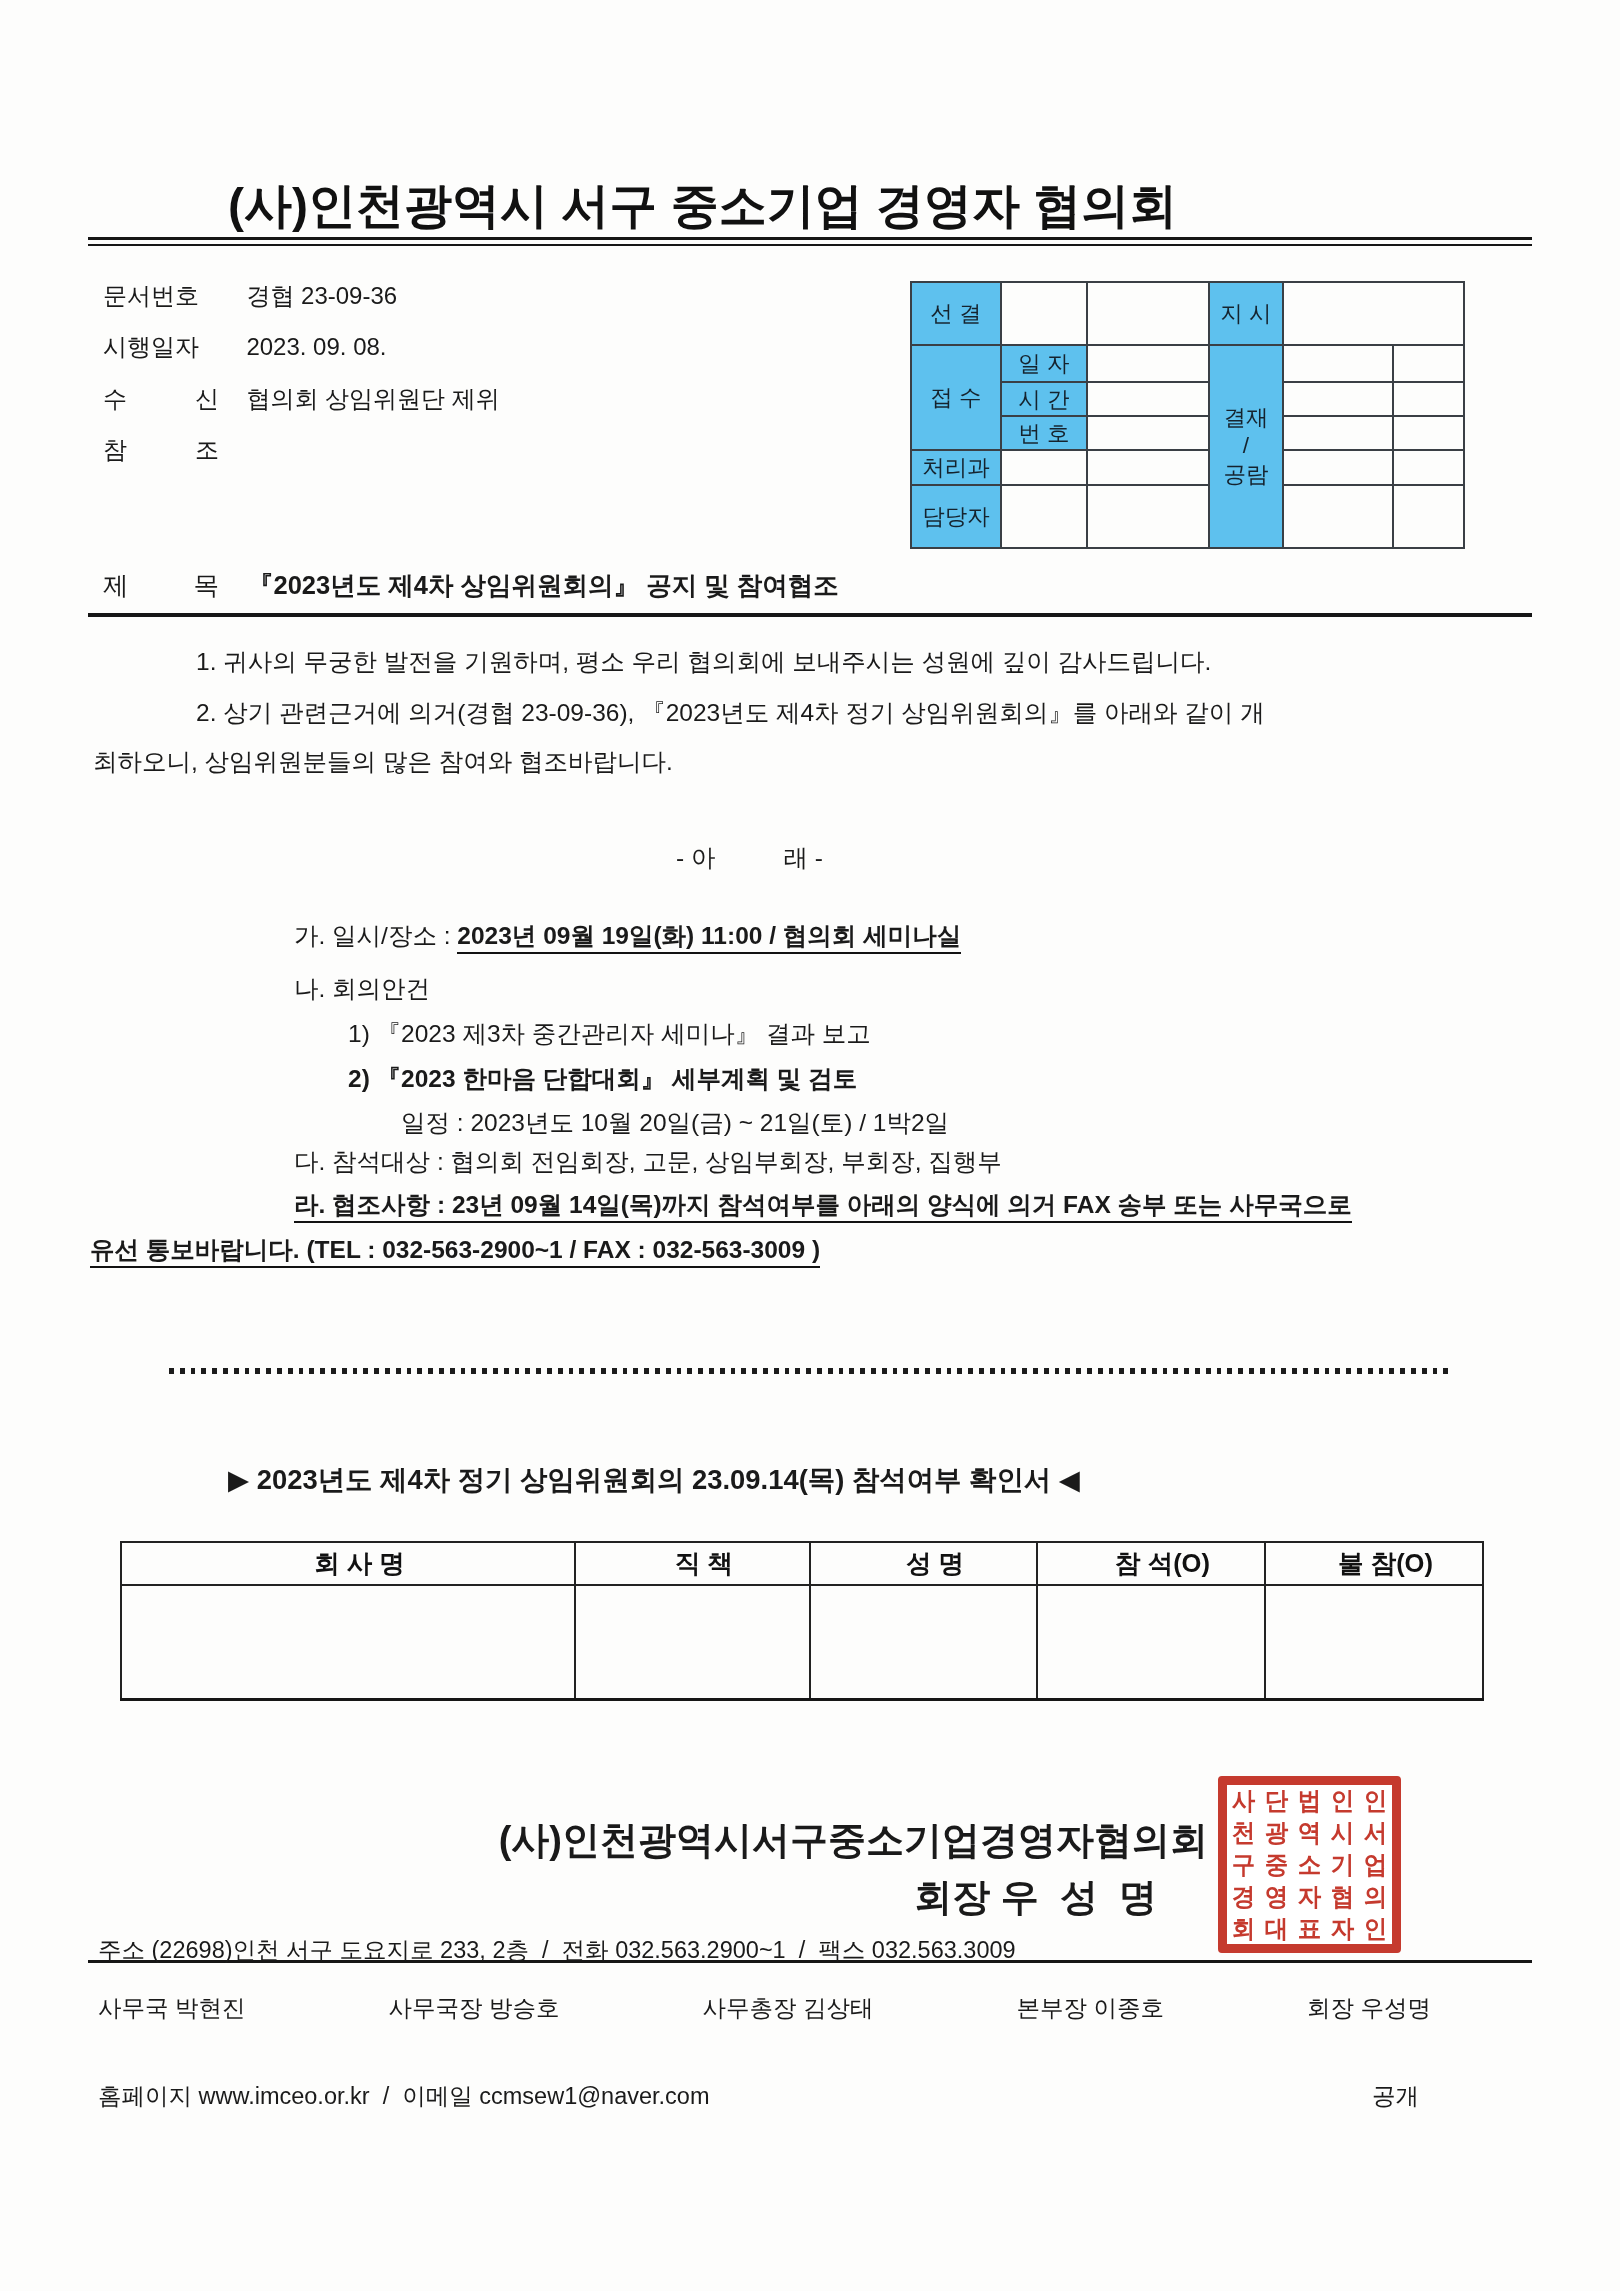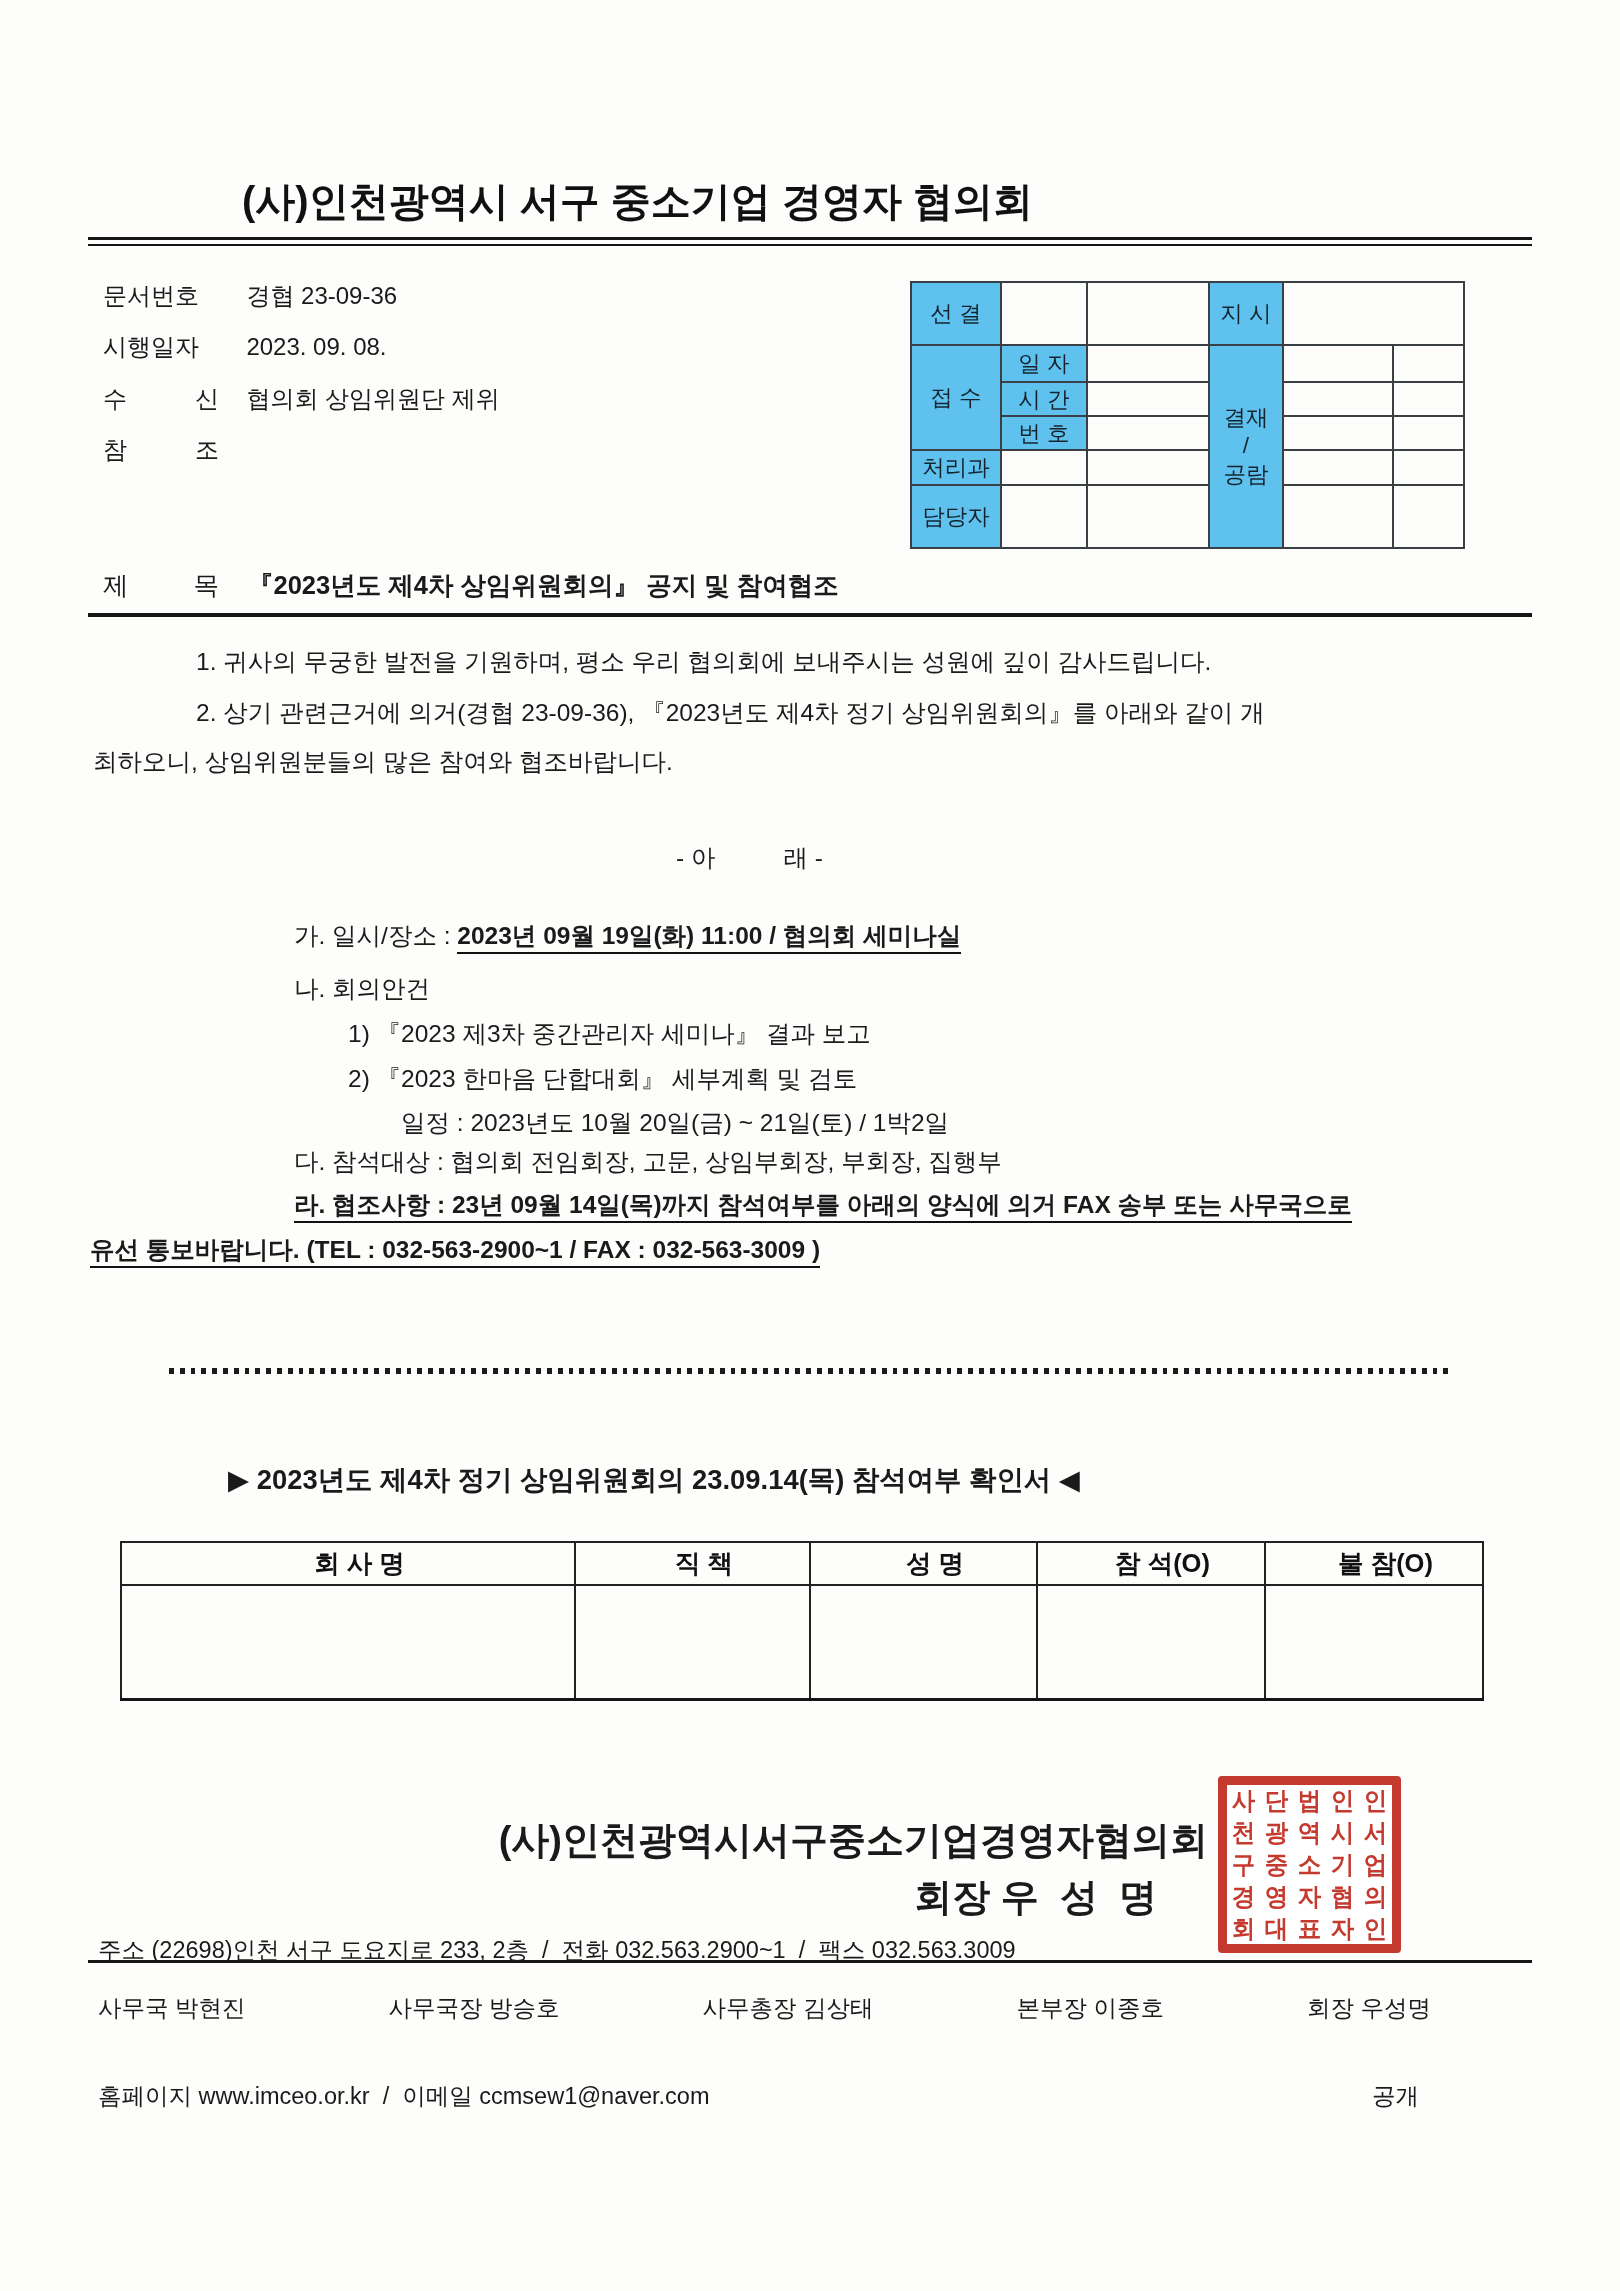--- a/index.html
+++ b/index.html
@@ -4,21 +4,21 @@
 <style>
   html,body{margin:0;padding:0;background:#e8e8e8;}
   .page{
     position:relative; width:1620px; height:2292px; background:#fdfdfc;
     font-family:"Liberation Sans","DejaVu Sans",sans-serif; color:#1a1a1a;
     overflow:hidden; margin:0 auto;
   }
   .abs{position:absolute;}
   
   .org-title{
-    left:242px; top:174px; font-size:40px; font-weight:800; letter-spacing:0px;
+    left:228px; top:174px; font-size:48px; font-weight:800; letter-spacing:0px;
     color:#111; white-space:nowrap;
   }
   .double-rule{
     left:88px; top:237px; width:1444px; height:3.9px;
     border-top:3.9px solid #161616; border-bottom:2px solid #161616;
   }
   
   .info-row{font-size:24px; white-space:nowrap;}
   .info-label{display:inline-block; width:116px; text-align:justify; text-align-last:justify; margin-right:27.4px;}
   
@@ -152,21 +152,21 @@
   <div class="abs body-line" style="left:196px; top:645px;">1. 귀사의 무궁한 발전을 기원하며, 평소 우리 협의회에 보내주시는 성원에 깊이 감사드립니다.</div>
   <div class="abs body-line" style="left:196px; top:696px;">2. 상기 관련근거에 의거(경협 23-09-36), 『2023년도 제4차 정기 상임위원회의』를 아래와 같이 개</div>
   <div class="abs body-line" style="left:93px; top:745px;">최하오니, 상임위원분들의 많은 참여와 협조바랍니다.</div>
   <div class="abs body-line" style="left:676px; top:841px; white-space:pre;">- 아          래 -</div>
 
   <div class="abs body-line" style="left:294px; top:919px;">
     <span>가. 일시/장소 : </span><span class="bold-ul">2023년 09월 19일(화) 11:00 / 협의회 세미나실</span>
   </div>
   <div class="abs body-line" style="left:294px; top:972px;">나. 회의안건</div>
   <div class="abs body-line" style="left:348px; top:1017px;">1) 『2023 제3차 중간관리자 세미나』 결과 보고</div>
-  <div class="abs body-line" style="left:348px; top:1062px;">2) 『2023 한마음 단합대회』 세부계획 및 검토</div>
+  <div class="abs body-line" style="left:348px; top:1062px;font-weight:bold;">2) 『2023 한마음 단합대회』 세부계획 및 검토</div>
   <div class="abs body-line" style="left:401px; top:1106px;">일정 : 2023년도 10월 20일(금) ~ 21일(토) / 1박2일</div>
   <div class="abs body-line" style="left:294px; top:1145px;">다. 참석대상 : 협의회 전임회장, 고문, 상임부회장, 부회장, 집행부</div>
   <div class="abs body-line" style="left:294px; top:1188px;">
     <span class="bold-ul">라. 협조사항 : 23년 09월 14일(목)까지 참석여부를 아래의 양식에 의거 FAX 송부 또는 사무국으로</span>
   </div>
   <div class="abs body-line" style="left:90px; top:1233px;">
     <span class="bold-ul">유선 통보바랍니다. (TEL : 032-563-2900~1 / FAX : 032-563-3009 )</span>
   </div>
 
   <div class="abs dotted-rule"></div>

